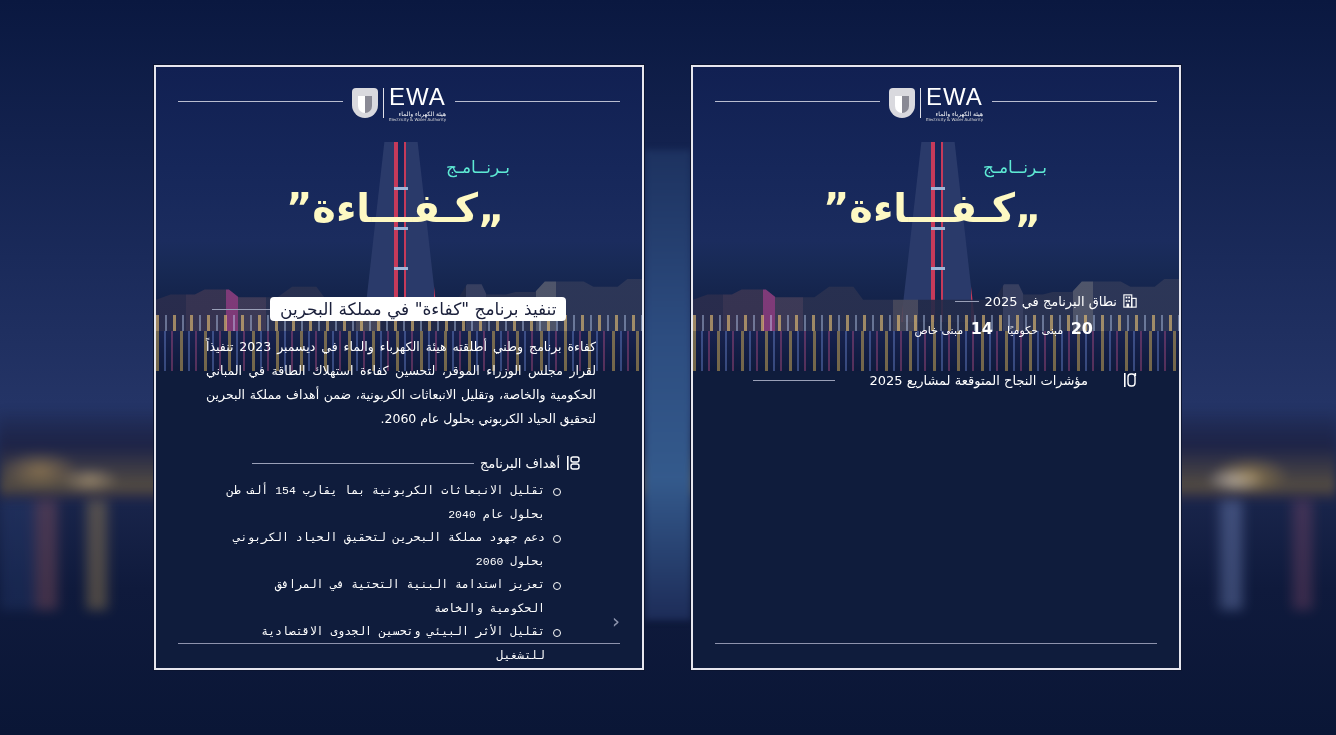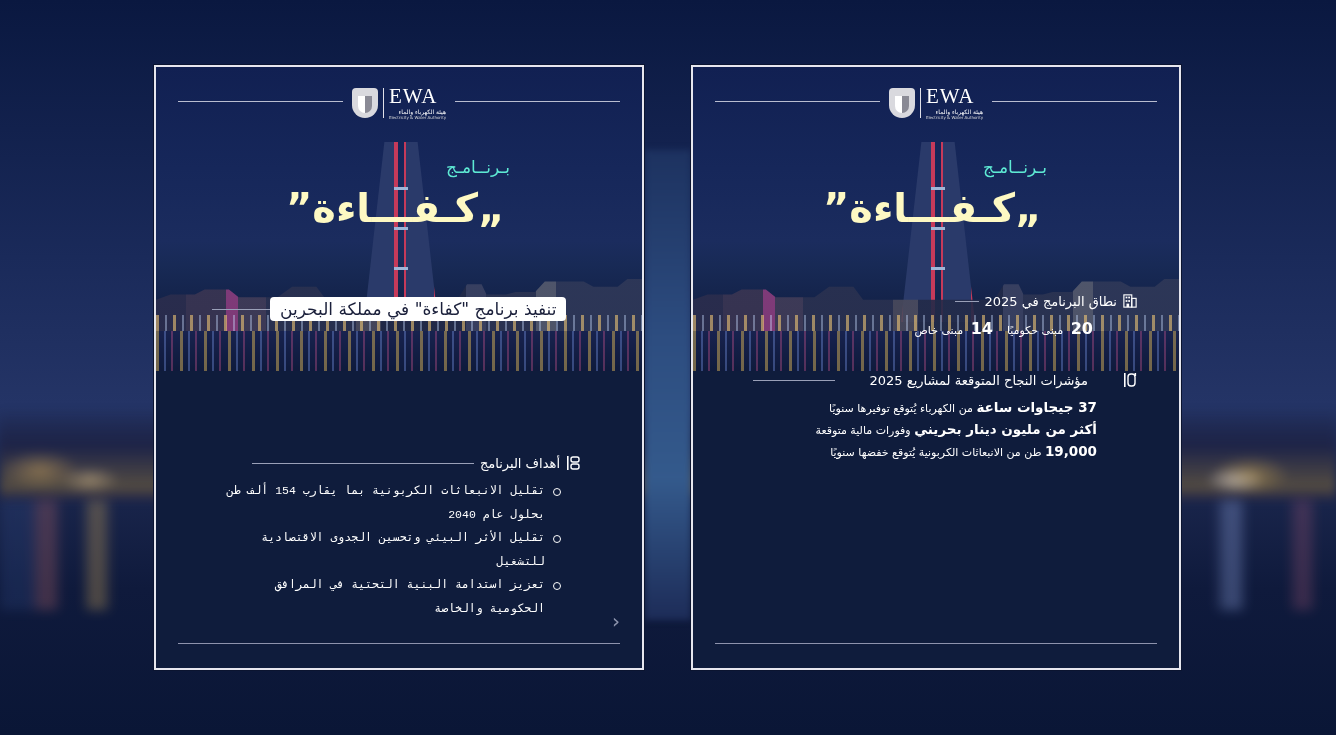--- a/index.html
+++ b/index.html
@@ -117,21 +117,21 @@
       background: #d9d9de;
       position: relative;
     }
     .crest::after {
       content: ""; position: absolute; left: 6px; top: 8px; width: 14px; height: 17px;
       background: linear-gradient(90deg, #ffffff 50%, #8a8a95 50%);
       border-radius: 0 0 8px 8px;
     }
     .logo .sep { width: 1px; height: 30px; background: #e0e0e8; }
     .logo .brand { display: flex; flex-direction: column; line-height: 1; }
-    .logo .brand .ewa { font-family: Liberation Serif, serif; font-size: 21px; letter-spacing: 1px; color: #fff; }
+    .logo .brand .ewa { font-family: Liberation Sans, sans-serif; font-size: 24px; letter-spacing: 1px; color: #fff; }
     .logo .brand .ar { font-size: 6px; color: #fff; text-align: right; margin-top: 2px; }
     .logo .brand .en { font-size: 4px; color: #ddd; margin-top: 1px; }
 
     .program-word {
       position: absolute; top: 90px; left: 290px;
       font-size: 17px; color: #5eead4; letter-spacing: 3px;
     }
     .program-name {
       position: absolute; top: 118px; left: 130px;
       font-size: 40px; font-weight: bold; color: #fef9c3; letter-spacing: 4px;
@@ -227,35 +227,37 @@
     </div>
     <div class="rule r"></div>
   </div>
 
   <div class="program-word">بـرنــامـج</div>
   <div class="program-name">”كـفـــاءة„</div>
 
   <div class="title-line"></div>
   <div class="title-box">تنفيذ برنامج "كفاءة" في مملكة البحرين</div>
 
+  <p class="intro">كفاءة برنامج وطني أطلقته هيئة الكهرباء والماء في ديسمبر 2023 تنفيذاً لقرار مجلس الوزراء الموقر، لتحسين كفاءة استهلاك الطاقة في المباني الحكومية والخاصة، وتقليل الانبعاثات الكربونية، ضمن أهداف مملكة البحرين لتحقيق الحياد الكربوني بحلول عام 2060.</p>
 
   <div class="section-head" style="top:388px; right:62px;">
     <svg class="sec-icon" viewBox="0 0 14 16">
       <rect x="1" y="1" width="1.6" height="14" fill="#fff"></rect>
       <rect x="5" y="2" width="8" height="5" rx="2" fill="none" stroke="#fff" stroke-width="1.4"></rect>
       <rect x="5" y="9" width="8" height="5" rx="2" fill="none" stroke="#fff" stroke-width="1.4"></rect>
     </svg>
     <span class="label">أهداف البرنامج</span>
     <span class="line" style="width:222px"></span>
   </div>
 
   <ul class="goals">
     <li>تقليل الانبعاثات الكربونية بما يقارب 154 ألف طن بحلول عام 2040</li>
+    <li>دعم جهود مملكة البحرين لتحقيق الحياد الكربوني بحلول 2060</li>
+    <li>تعزيز استدامة البنية التحتية في المرافق الحكومية والخاصة</li>
     <li>تقليل الأثر البيئي وتحسين الجدوى الاقتصادية للتشغيل</li>
-    <li>تعزيز استدامة البنية التحتية في المرافق الحكومية والخاصة</li>
   </ul>
 
   <div class="next-arrow">›</div>
   <div class="bottom-rule"></div>
 </div>
 
 <div class="card right">
   <div class="hero">
     <div class="tower t1"></div>
     <div class="tower t2"></div>
@@ -312,26 +314,15 @@
   <div class="section-head kpi-head">
     <svg class="sec-icon" viewBox="0 0 14 16">
       <rect x="1" y="1" width="1.6" height="14" fill="#fff"></rect>
       <rect x="5" y="2" width="7" height="12" rx="3" fill="none" stroke="#fff" stroke-width="1.4"></rect>
       <rect x="11.5" y="1" width="1.6" height="3" fill="#fff"></rect>
     </svg>
     <span class="label">مؤشرات النجاح المتوقعة لمشاريع 2025</span>
     <span class="line" style="width:82px"></span>
   </div>
 
-  <ul class="kpi-list">
-    <li>
-      <b>37 جيجاوات ساعة</b><span> من الكهرباء يُتوقع توفيرها سنويًا</span>
-    </li>
-    <li>
-      <b>أكثر من مليون دينار بحريني</b><span> وفورات مالية متوقعة</span>
-    </li>
-    <li>
-      <b>19,000</b><span> طن من الانبعاثات الكربونية يُتوقع خفضها سنويًا</span>
-    </li>
-  </ul>
 
   <div class="bottom-rule"></div>
 </div>
 
 </body></html>

